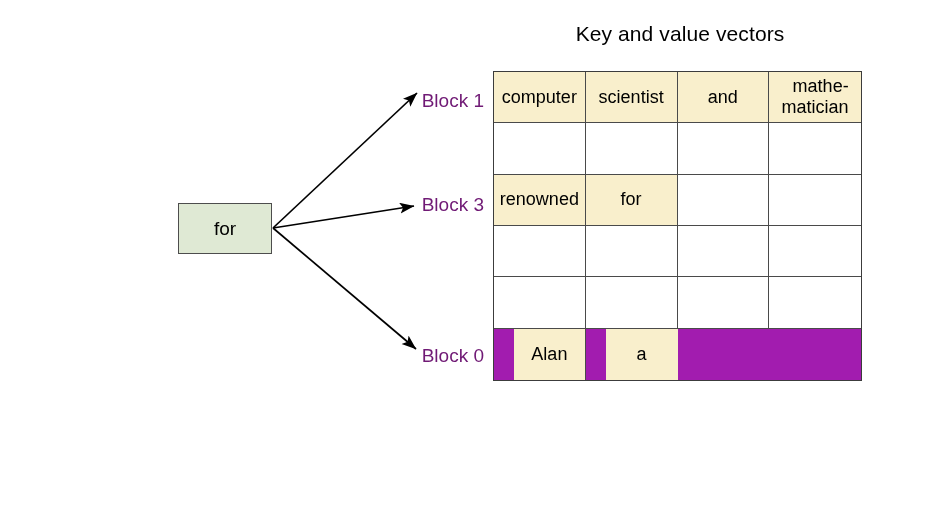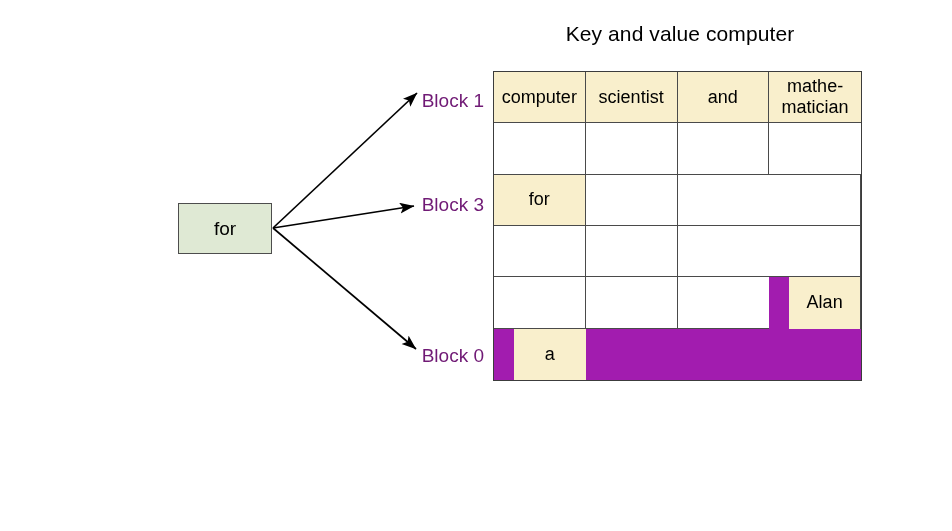--- a/index.html
+++ b/index.html
@@ -107,31 +107,31 @@
     display: flex;
     align-items: center;
     justify-content: center;
     text-align: center;
     font-size: 18px;
     line-height: 21px;
     color: #000000;
     overflow: hidden;
     white-space: pre-line;
   }
-  .cell.col-last { border-right: none; }
+  .cell.col-last { border-right: none; text-align: right; }
   .cell.row-last { border-bottom: none; margin-left: 20px; }
   .cell.filled { background: #f9efcc; }
   .cell.empty  { background: #ffffff; }
 </style>
 </head>
 <body>
 
 <div id="canvas">
 
-  <div class="title">Key and value computer</div>
+  <div class="title">Key and value vectors</div>
 
 
   <div class="query-box">
     <span>for</span>
   </div>
 
   <svg class="arrows" viewBox="0 0 952 531" width="952" height="531">
     <defs>
       <marker id="ah" markerWidth="10" markerHeight="10" refX="8.4" refY="3.2" orient="auto" markerUnits="strokeWidth">
         <path d="M0,0 L8.6,3.2 L0,6.4 L1.9,3.2 z" fill="#000000"></path>
@@ -151,20 +151,21 @@
   <div class="grid" id="kv-grid">
       <div class="cell filled">computer</div>
       <div class="cell filled">scientist</div>
       <div class="cell filled">and</div>
       <div class="cell filled col-last">mathe-
 matician</div>
       <div class="cell empty"></div>
       <div class="cell empty"></div>
       <div class="cell empty"></div>
       <div class="cell empty col-last"></div>
+      <div class="cell filled">renowned</div>
       <div class="cell filled">for</div>
       <div class="cell empty"></div>
       <div class="cell empty col-last"></div>
       <div class="cell empty"></div>
       <div class="cell empty"></div>
       <div class="cell empty"></div>
       <div class="cell empty col-last"></div>
       <div class="cell empty"></div>
       <div class="cell empty"></div>
       <div class="cell empty"></div>

